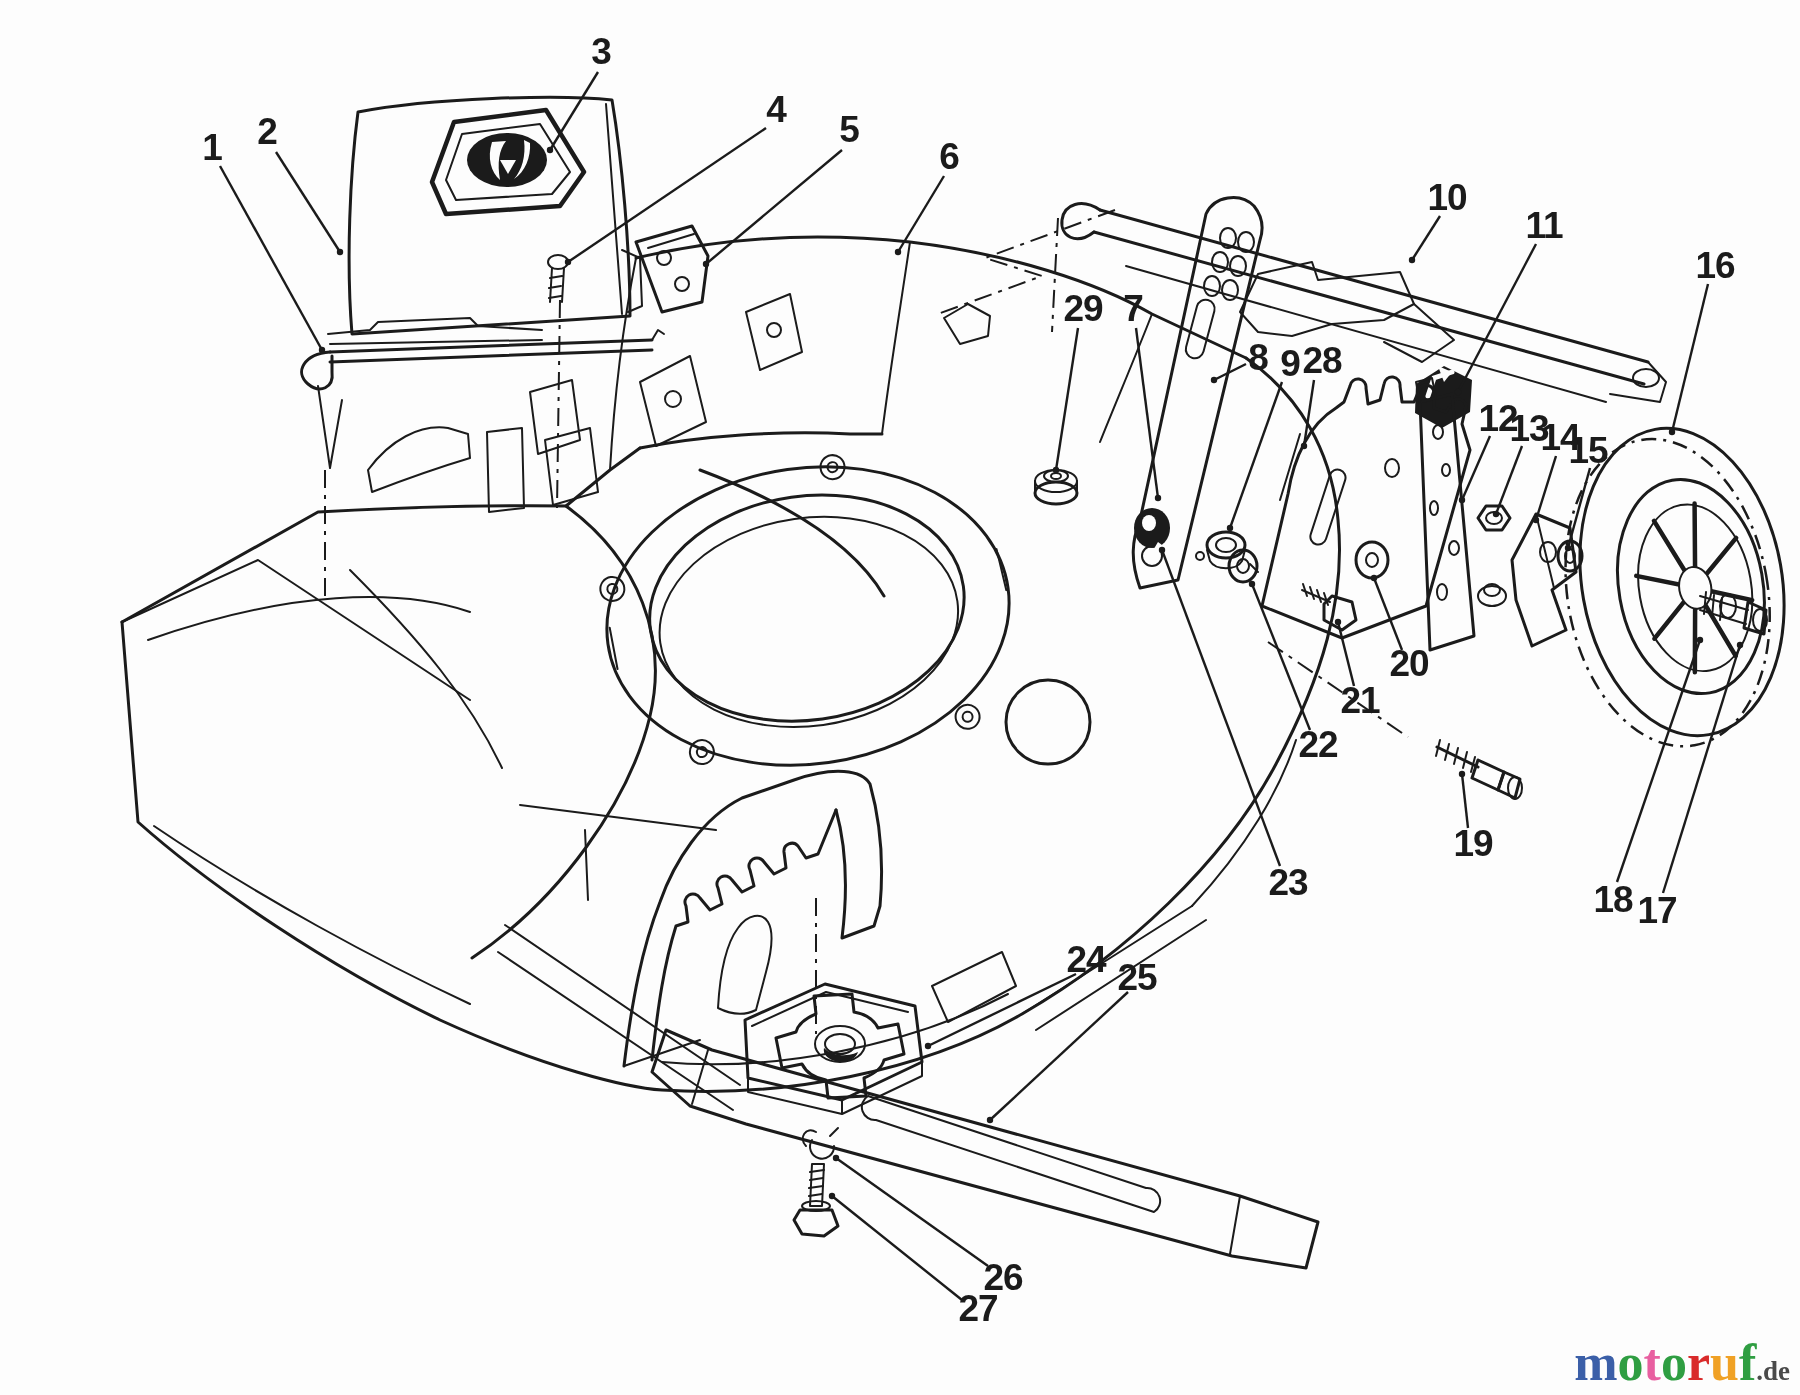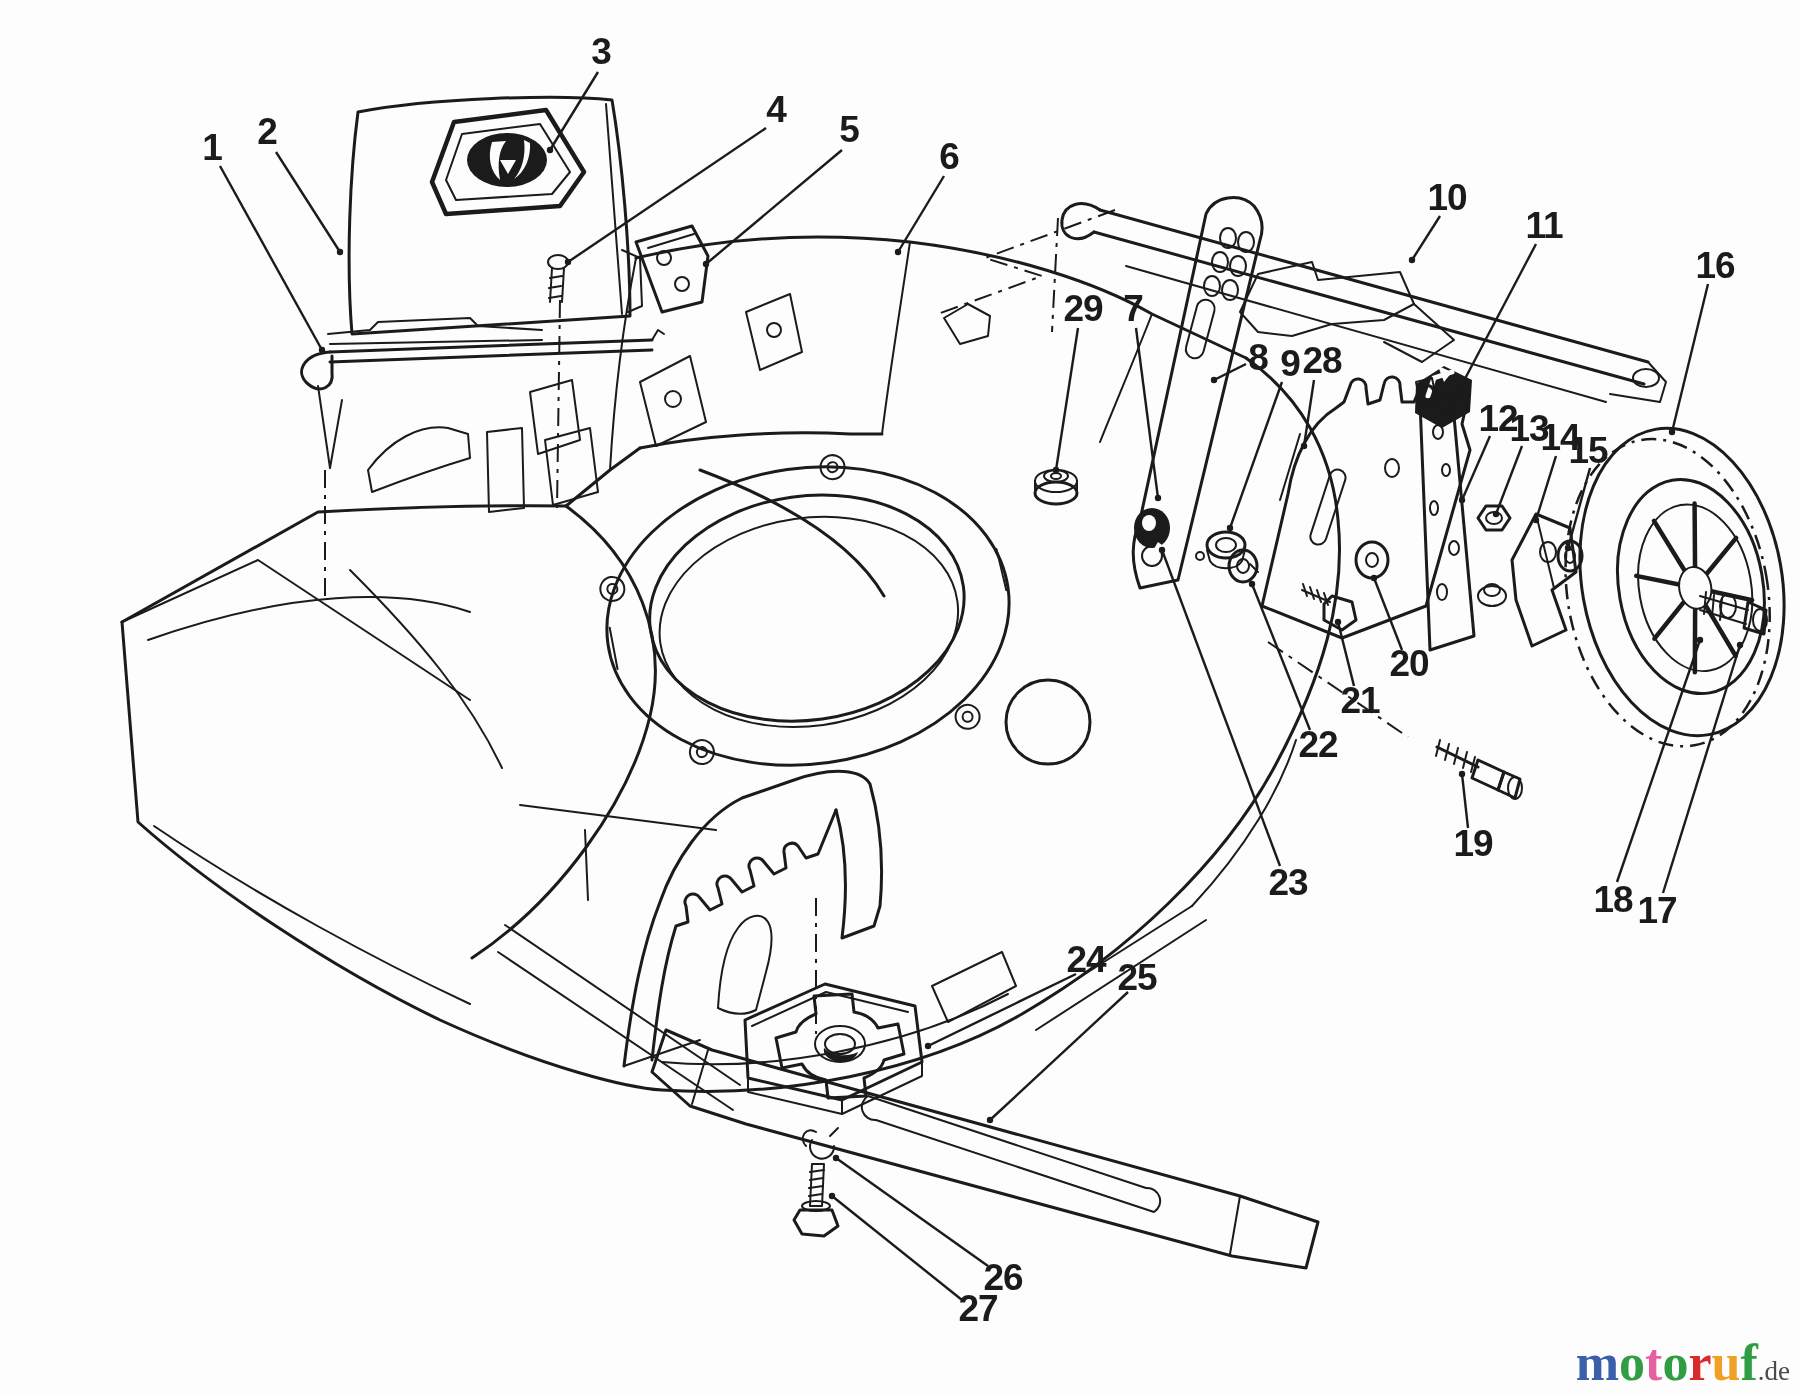--- a/index.html
+++ b/index.html
@@ -22,21 +22,21 @@
     font-family:"Liberation Sans", sans-serif; font-weight:bold; font-size:37px;
     fill:var(--ink); text-anchor:middle; letter-spacing:-1px;
   }
   svg .leader { stroke:var(--ink); stroke-width:2.4; fill:none; }
   .watermark {
     position:absolute; right:10px; bottom:6px;
     font-family:"Liberation Serif", serif; font-weight:bold;
     display:flex; align-items:baseline; line-height:1;
   }
   .watermark .wm-letter { font-size:52px; }
-  .watermark .wm-suffix { font-size:27px; font-weight:normal; }
+  .watermark .wm-suffix { font-size:27px; font-weight:bold; }
 </style>
 </head>
 <body>
 
 <div class="stage">
 <svg class="art" viewBox="0 0 1800 1395">
 
   <g>
 
     <path class="ln" d="M 122,622 L 138,822 C 212,888 332,968 440,1020 C 545,1068 628,1088 662,1090 C 782,1098 922,1072 1022,1014 C 1126,954 1224,862 1276,764 C 1322,678 1346,598 1338,520 C 1332,452 1300,396 1246,358"></path>

